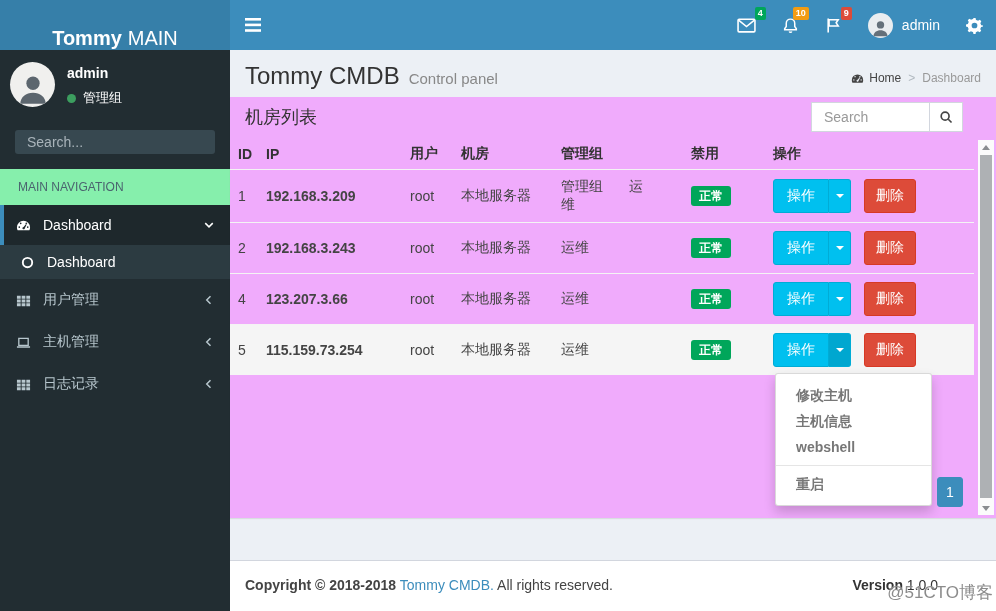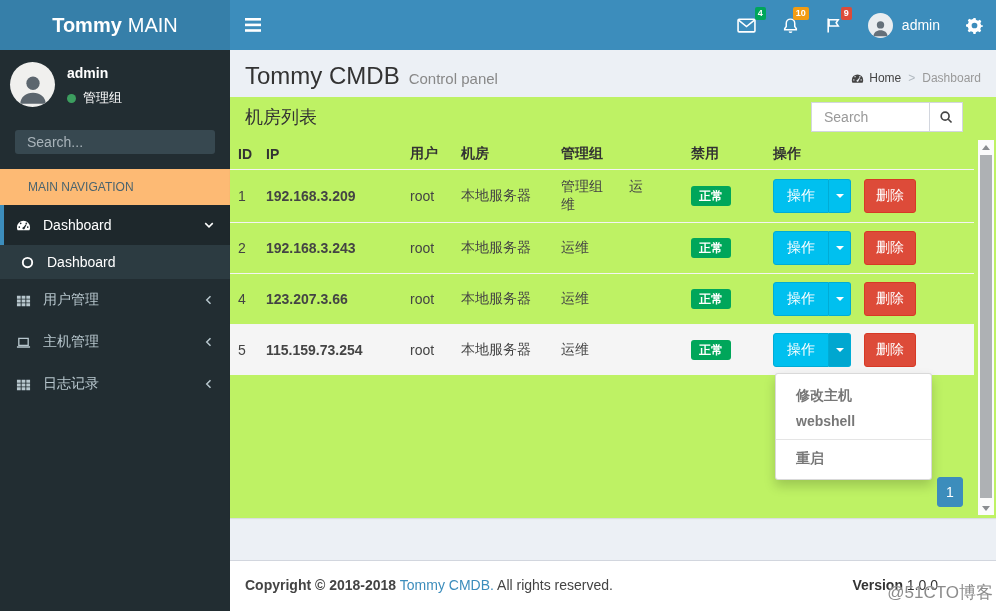--- a/index.html
+++ b/index.html
@@ -7,21 +7,21 @@
   body {
     position: relative; overflow: hidden;
     font-family: "Liberation Sans", "DejaVu Sans", sans-serif;
     font-size: 14px; color: #333; background: #ecf0f5;
   }
   svg { display: block; }
 
   
   .logo {
     position: absolute; left: 0; top: 0; width: 230px; height: 50px;
-    background: #367fa9; color: #fff; display: flex; align-items: center;
+    background: #367fa9; color: #fff; display: flex; align-items: flex-end;
     justify-content: center; font-size: 20px; cursor: pointer;
   }
   .logo .lg-bold { font-weight: bold; }
   .logo .lg-rest { font-weight: 300; margin-left: 6px; }
   .navbar {
     position: absolute; left: 230px; top: 0; right: 0; height: 50px;
     background: #3c8dbc; display: flex; align-items: stretch; color: #fff;
   }
   .hamburger { width: 46px; display: flex; align-items: center; justify-content: center; cursor: pointer; }
   .nav-right { margin-left: auto; display: flex; align-items: stretch; }
@@ -56,21 +56,21 @@
   .user-status { font-size: 13px; color: #fff; display: flex; align-items: center; cursor: pointer; }
   .status-dot { width: 9px; height: 9px; border-radius: 50%; background: #3c9e5f; margin-right: 7px; }
   .sidebar-search {
     margin: 8px 15px 15px; display: flex; background: #374850; border-radius: 3px; height: 24px; overflow: hidden;
   }
   .sidebar-search input {
     flex: 1; background: transparent; border: none; outline: none;
     color: #fff; font-size: 14px; padding: 0 12px; font-family: inherit;
   }
   .sidebar-search input::placeholder { color: #a9b4ba; }
-  .nav-header { padding: 11px 28px; font-size: 12px; color: #4b646f; background: #fdba74; }
+  .nav-header { padding: 11px 18px; font-size: 12px; color: #4b646f; background: #86efac; }
   .menu-item {
     display: flex; align-items: center; padding: 12px 15px 12px 12px; font-size: 14px;
     color: #b8c7ce; border-left: 4px solid transparent; cursor: pointer;
   }
   .menu-item .mi-icon { width: 27px; color: inherit; }
   .menu-item .mi-icon svg { width: 15px; height: 15px; }
   .menu-item.active { background: #1e282c; color: #fff; border-left-color: #3c8dbc; }
   .chev { margin-left: auto; display: flex; }
   .chev svg { width: 12px; height: 12px; }
   .submenu { background: #2c3b41; }
@@ -80,21 +80,21 @@
   .content { position: absolute; left: 230px; top: 50px; right: 0; bottom: 0; background: #ecf0f5; }
   .content-header { padding: 12px 15px 0; display: flex; align-items: flex-start; }
   .page-title { font-size: 24px; font-weight: normal; color: #333; display: flex; align-items: baseline; }
   .page-subtitle { font-size: 15px; color: #888; margin-left: 9px; }
   .breadcrumb { margin-left: auto; margin-top: 9px; font-size: 12px; color: #444; display: flex; align-items: center; }
   .breadcrumb .bc-home { display: flex; align-items: center; cursor: pointer; }
   .breadcrumb .bc-home svg { width: 13px; height: 13px; margin-right: 5px; fill: #444; }
   .breadcrumb .bc-sep { color: #b0b8bf; margin: 0 7px; }
   .breadcrumb .bc-current { color: #999; }
 
-  .box { position: absolute; left: 0; top: 47px; right: 0; height: 421px; background: #bef264; overflow: hidden; box-shadow: 0 1px 1px rgba(0,0,0,.08); }
+  .box { position: absolute; left: 0; top: 47px; right: 0; height: 421px; background: #f0abfc; overflow: hidden; box-shadow: 0 1px 1px rgba(0,0,0,.08); }
   .box-header { height: 40px; padding: 5px 15px; display: flex; align-items: center; }
   .box-title { font-size: 18px; font-weight: normal; }
   .box-search { margin-left: auto; display: flex; margin-right: 18px; }
   .box-search input {
     width: 118px; height: 30px; border: 1px solid #d2d6de; border-right: none;
     padding: 0 12px; font-size: 14px; outline: none; color: #555; font-family: inherit;
   }
   .box-search input::placeholder { color: #999; }
   .box-search button {
     width: 34px; height: 30px; border: 1px solid #d2d6de; background: #fff;
@@ -461,20 +461,21 @@
                 </button>
             </span>
             <button class="btn btn-delete">删除</button>
           </td>
         </tr>
       </tbody>
     </table>
 
     <div class="dropdown-menu">
       <div class="dd-item">修改主机</div>
+      <div class="dd-item">主机信息</div>
       <div class="dd-item">webshell</div>
       <div class="dd-divider"></div>
       <div class="dd-item">重启</div>
     </div>
 
     <div class="pagination-active">1</div>
 
     <div class="vscroll">
       <div class="vs-arrow vs-up">
           <span class="tri-up"></span>

